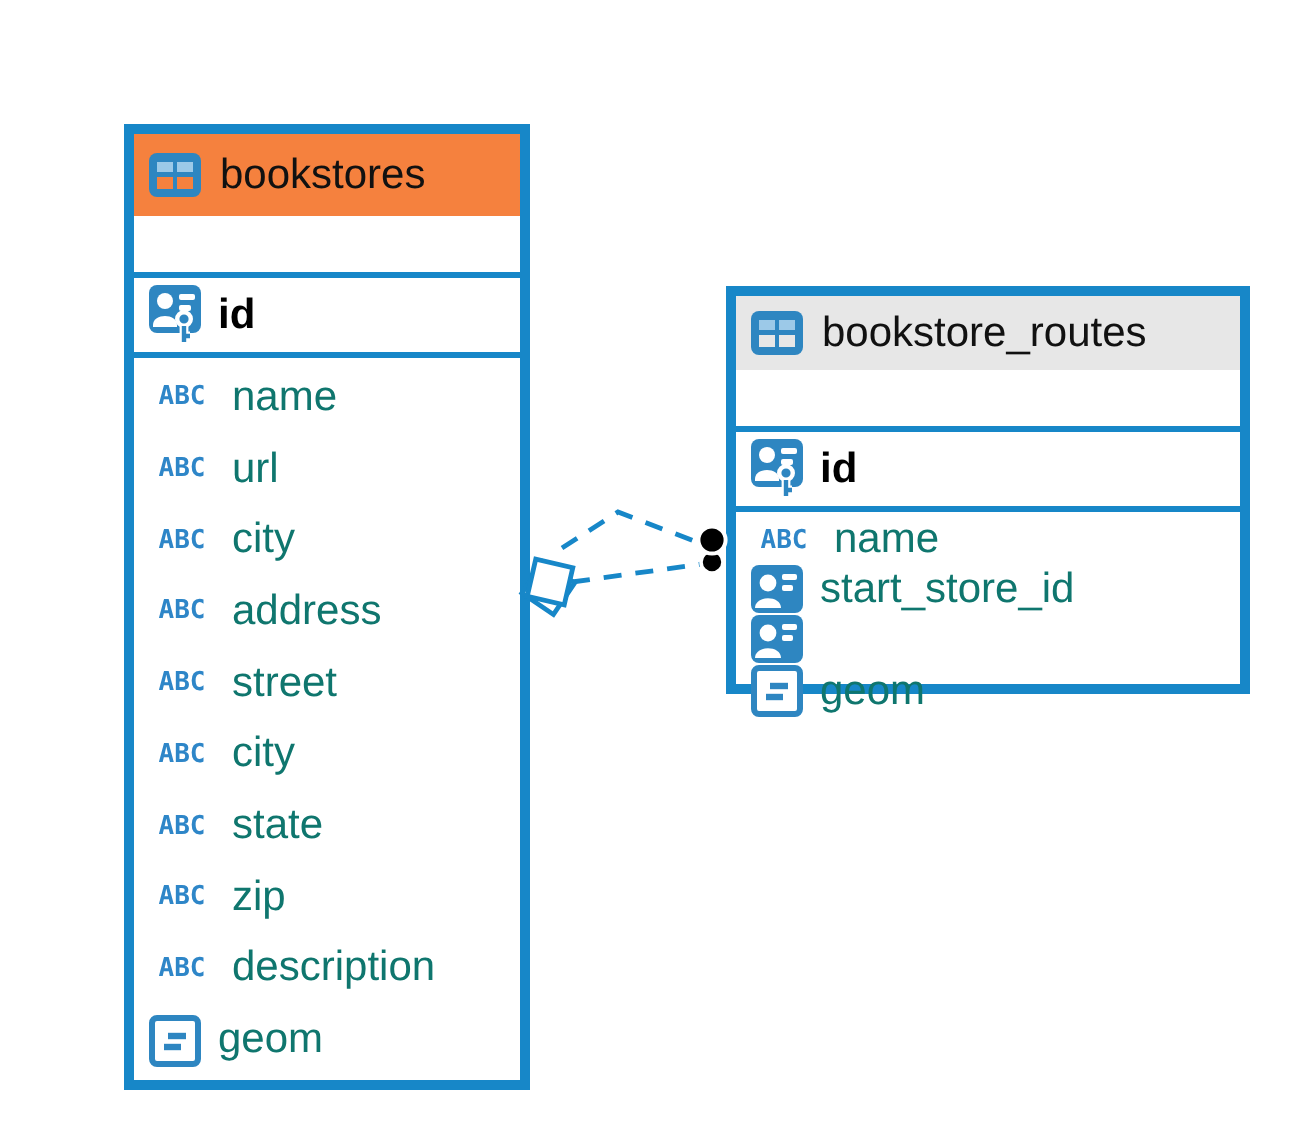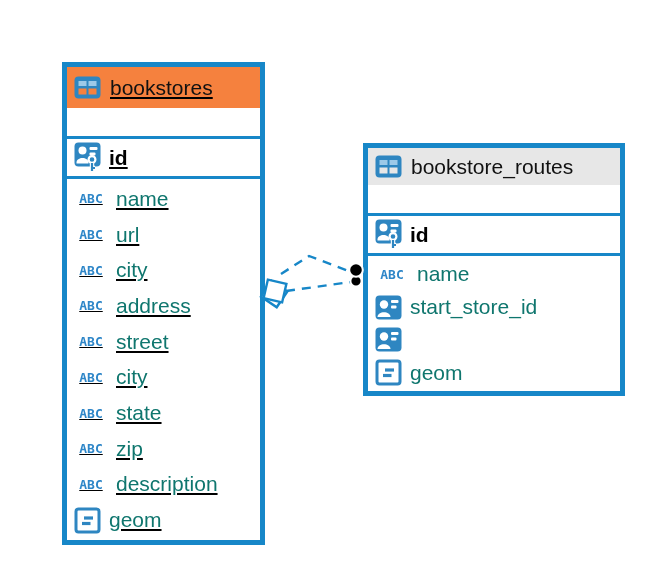--- a/index.html
+++ b/index.html
@@ -4,22 +4,22 @@
 <style>
   html,body{margin:0;padding:0;background:#fff;}
   .canvas{
     position:relative;width:654px;height:570px;background:#ffffff;
     font-family:"Liberation Sans",sans-serif;overflow:hidden;
   }
   .erd-table{
     position:absolute;background:#fff;border:5px solid #1787C8;
     box-sizing:border-box;display:flex;flex-direction:column;
   }
-  #table-bookstores{left:62px;top:62px;width:203px;height:483px;text-decoration:underline;}
-  #table-routes{left:363px;top:143px;width:262px;height:253px;}
+  #table-bookstores{left:62px;top:62px;width:203px;height:483px;}
+  #table-routes{left:363px;top:143px;width:262px;height:204px;}
   .tbl-header{
     display:flex;align-items:center;gap:9px;padding-left:7px;
     font-size:21px;color:#111;flex:0 0 auto;box-sizing:border-box;
   }
   #table-bookstores .tbl-header{background:#F5813E;height:41px;}
   #table-routes .tbl-header{background:#E7E7E7;height:37px;}
   .key-section{
     border-top:3px solid #1787C8;border-bottom:3px solid #1787C8;
     height:43px;display:flex;align-items:center;gap:8px;padding-left:7px;
     box-sizing:border-box;flex:0 0 auto;margin-top:28px;

